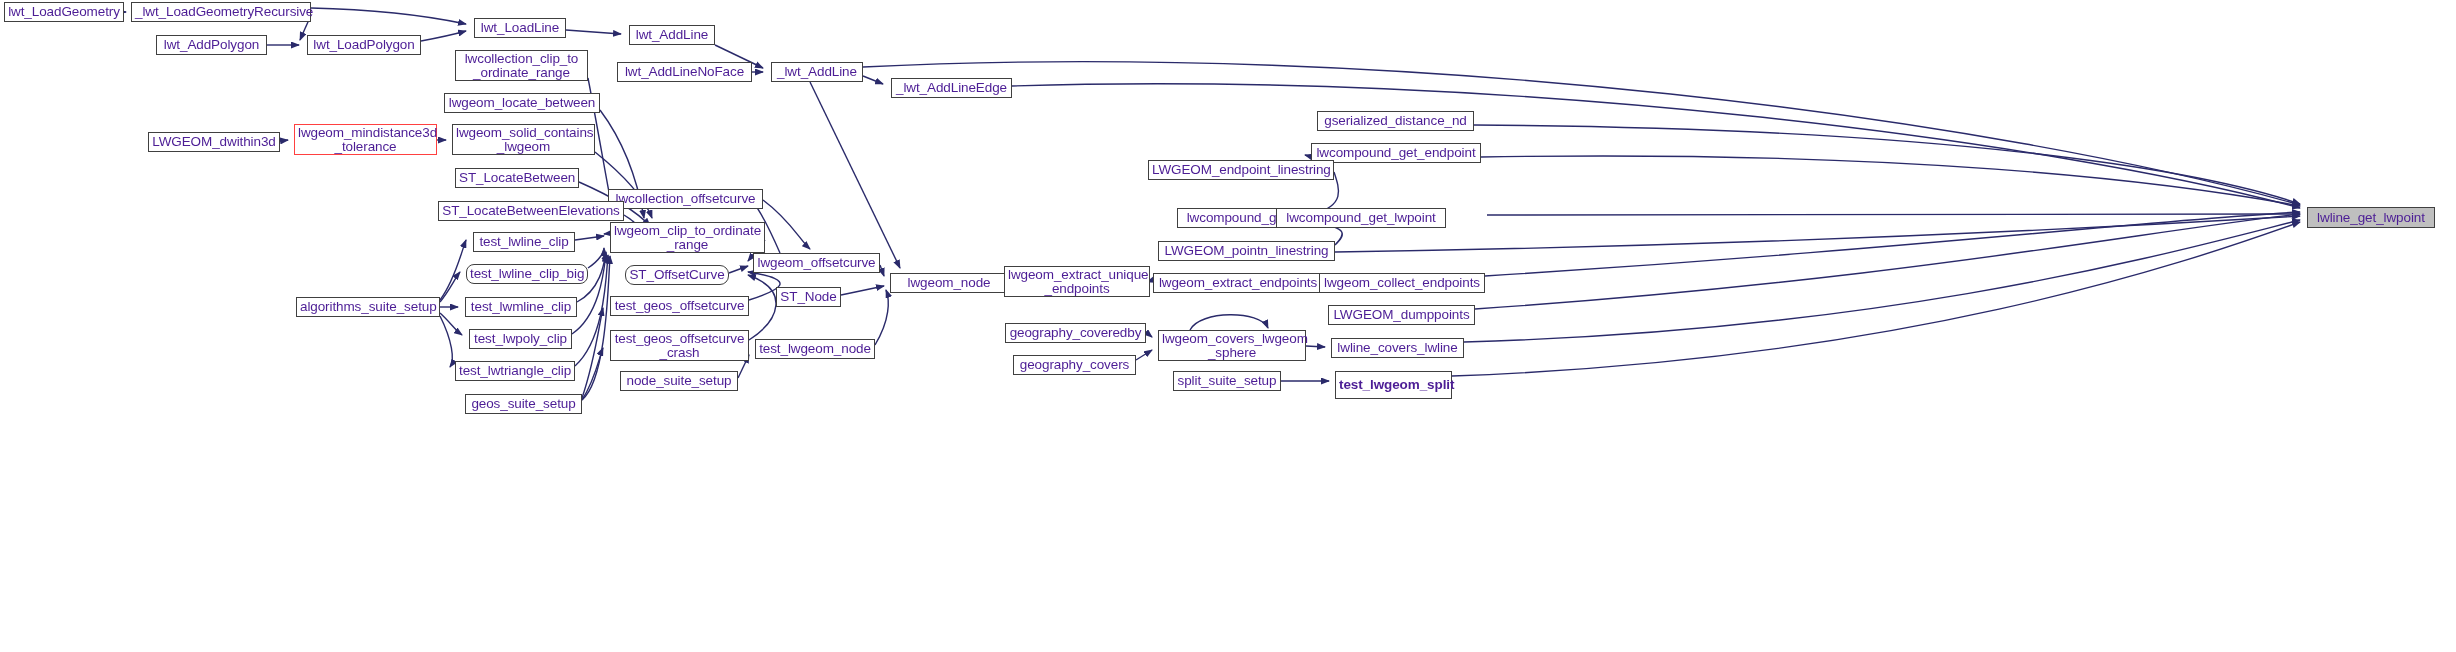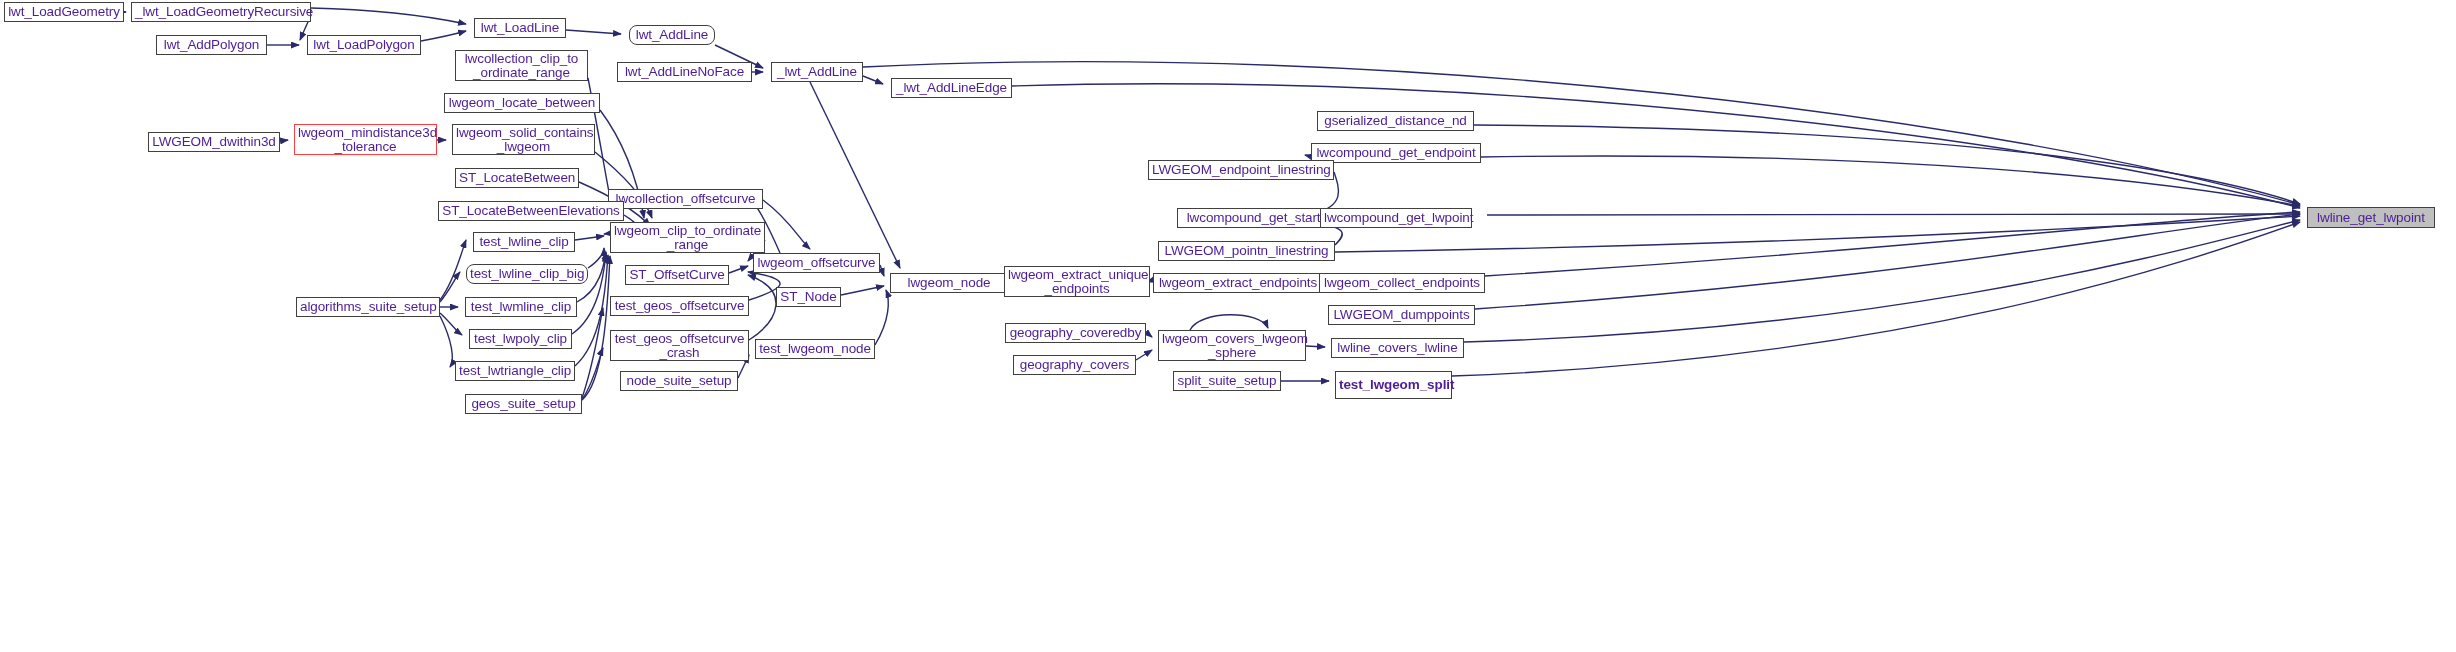--- a/index.html
+++ b/index.html
@@ -123,48 +123,48 @@
         <path d="M1281,381 L1329,381" marker-end="url(#arrow)"></path>
         <path d="M1452,376 C1900,360 2180,265 2300,222" marker-end="url(#arrow)"></path>
       </g>
   </svg>
   <div id="node-layer">
       <div class="node" style="left: 4px; top: 2px; width: 120px; height: 20px;"><span class="node-label">lwt_LoadGeometry</span></div>
       <div class="node" style="left: 131px; top: 2px; width: 180px; height: 20px;"><span class="node-label">_lwt_LoadGeometryRecursive</span></div>
       <div class="node" style="left: 156px; top: 35px; width: 111px; height: 20px;"><span class="node-label">lwt_AddPolygon</span></div>
       <div class="node" style="left: 307px; top: 35px; width: 114px; height: 20px;"><span class="node-label">lwt_LoadPolygon</span></div>
       <div class="node" style="left: 474px; top: 18px; width: 92px; height: 20px;"><span class="node-label">lwt_LoadLine</span></div>
-      <div class="node" style="left: 629px; top: 25px; width: 86px; height: 20px; border-radius: 8px;"><span class="node-label">lwt_AddLine</span></div>
+      <div class="node" style="left: 629px; top: 25px; width: 86px; height: 20px;"><span class="node-label">lwt_AddLine</span></div>
       <div class="node" style="left: 455px; top: 50px; width: 133px; height: 31px;"><span class="node-label">lwcollection_clip_to
 _ordinate_range</span></div>
       <div class="node" style="left: 617px; top: 62px; width: 135px; height: 20px;"><span class="node-label">lwt_AddLineNoFace</span></div>
       <div class="node" style="left: 771px; top: 62px; width: 92px; height: 20px;"><span class="node-label">_lwt_AddLine</span></div>
       <div class="node" style="left: 891px; top: 78px; width: 121px; height: 20px;"><span class="node-label">_lwt_AddLineEdge</span></div>
       <div class="node" style="left: 444px; top: 93px; width: 156px; height: 20px;"><span class="node-label">lwgeom_locate_between</span></div>
       <div class="node" style="left: 1317px; top: 111px; width: 157px; height: 20px;"><span class="node-label">gserialized_distance_nd</span></div>
       <div class="node" style="left: 148px; top: 132px; width: 132px; height: 20px;"><span class="node-label">LWGEOM_dwithin3d</span></div>
       <div class="node redborder" style="left: 294px; top: 124px; width: 143px; height: 31px;"><span class="node-label">lwgeom_mindistance3d
 _tolerance</span></div>
       <div class="node" style="left: 452px; top: 124px; width: 143px; height: 31px;"><span class="node-label">lwgeom_solid_contains
 _lwgeom</span></div>
       <div class="node" style="left: 1311px; top: 143px; width: 170px; height: 20px;"><span class="node-label">lwcompound_get_endpoint</span></div>
       <div class="node" style="left: 1148px; top: 160px; width: 186px; height: 20px;"><span class="node-label">LWGEOM_endpoint_linestring</span></div>
       <div class="node" style="left: 455px; top: 168px; width: 124px; height: 20px;"><span class="node-label">ST_LocateBetween</span></div>
       <div class="node" style="left: 608px; top: 189px; width: 155px; height: 20px;"><span class="node-label">lwcollection_offsetcurve</span></div>
       <div class="node" style="left: 438px; top: 201px; width: 186px; height: 20px;"><span class="node-label">ST_LocateBetweenElevations</span></div>
       <div class="node" style="left: 1177px; top: 208px; width: 182px; height: 20px;"><span class="node-label">lwcompound_get_startpoint</span></div>
-      <div class="node" style="left: 1320px; top: 208px; width: 152px; height: 20px;"><span class="node-label">lwcompound_get_lwpoint</span></div>
+      <div class="node" style="left: 1276px; top: 208px; width: 170px; height: 20px;"><span class="node-label">lwcompound_get_lwpoint</span></div>
       <div class="node focus" style="left: 2307px; top: 207px; width: 128px; height: 21px;"><span class="node-label">lwline_get_lwpoint</span></div>
       <div class="node" style="left: 610px; top: 222px; width: 155px; height: 31px;"><span class="node-label">lwgeom_clip_to_ordinate
 _range</span></div>
       <div class="node" style="left: 473px; top: 232px; width: 102px; height: 20px;"><span class="node-label">test_lwline_clip</span></div>
       <div class="node" style="left: 1158px; top: 241px; width: 177px; height: 20px;"><span class="node-label">LWGEOM_pointn_linestring</span></div>
       <div class="node" style="left: 466px; top: 264px; width: 122px; height: 20px; border-radius: 8px;"><span class="node-label">test_lwline_clip_big</span></div>
       <div class="node" style="left: 753px; top: 253px; width: 127px; height: 20px;"><span class="node-label">lwgeom_offsetcurve</span></div>
-      <div class="node" style="left: 625px; top: 265px; width: 104px; height: 20px;"><span class="node-label">ST_OffsetCurve</span></div>
+      <div class="node" style="left: 625px; top: 265px; width: 104px; height: 20px; border-radius: 9px;"><span class="node-label">ST_OffsetCurve</span></div>
       <div class="node" style="left: 890px; top: 273px; width: 118px; height: 20px;"><span class="node-label">lwgeom_node</span></div>
       <div class="node" style="left: 1004px; top: 266px; width: 146px; height: 31px; justify-content: flex-end;"><span class="node-label">lwgeom_extract_unique
 _endpoints</span></div>
       <div class="node" style="left: 1153px; top: 273px; width: 170px; height: 20px;"><span class="node-label">lwgeom_extract_endpoints</span></div>
       <div class="node" style="left: 1319px; top: 273px; width: 166px; height: 20px;"><span class="node-label">lwgeom_collect_endpoints</span></div>
       <div class="node" style="left: 296px; top: 297px; width: 144px; height: 20px;"><span class="node-label">algorithms_suite_setup</span></div>
       <div class="node" style="left: 465px; top: 297px; width: 112px; height: 20px;"><span class="node-label">test_lwmline_clip</span></div>
       <div class="node" style="left: 610px; top: 296px; width: 139px; height: 20px;"><span class="node-label">test_geos_offsetcurve</span></div>
       <div class="node" style="left: 776px; top: 287px; width: 65px; height: 20px;"><span class="node-label">ST_Node</span></div>
       <div class="node" style="left: 1328px; top: 305px; width: 147px; height: 20px;"><span class="node-label">LWGEOM_dumppoints</span></div>

